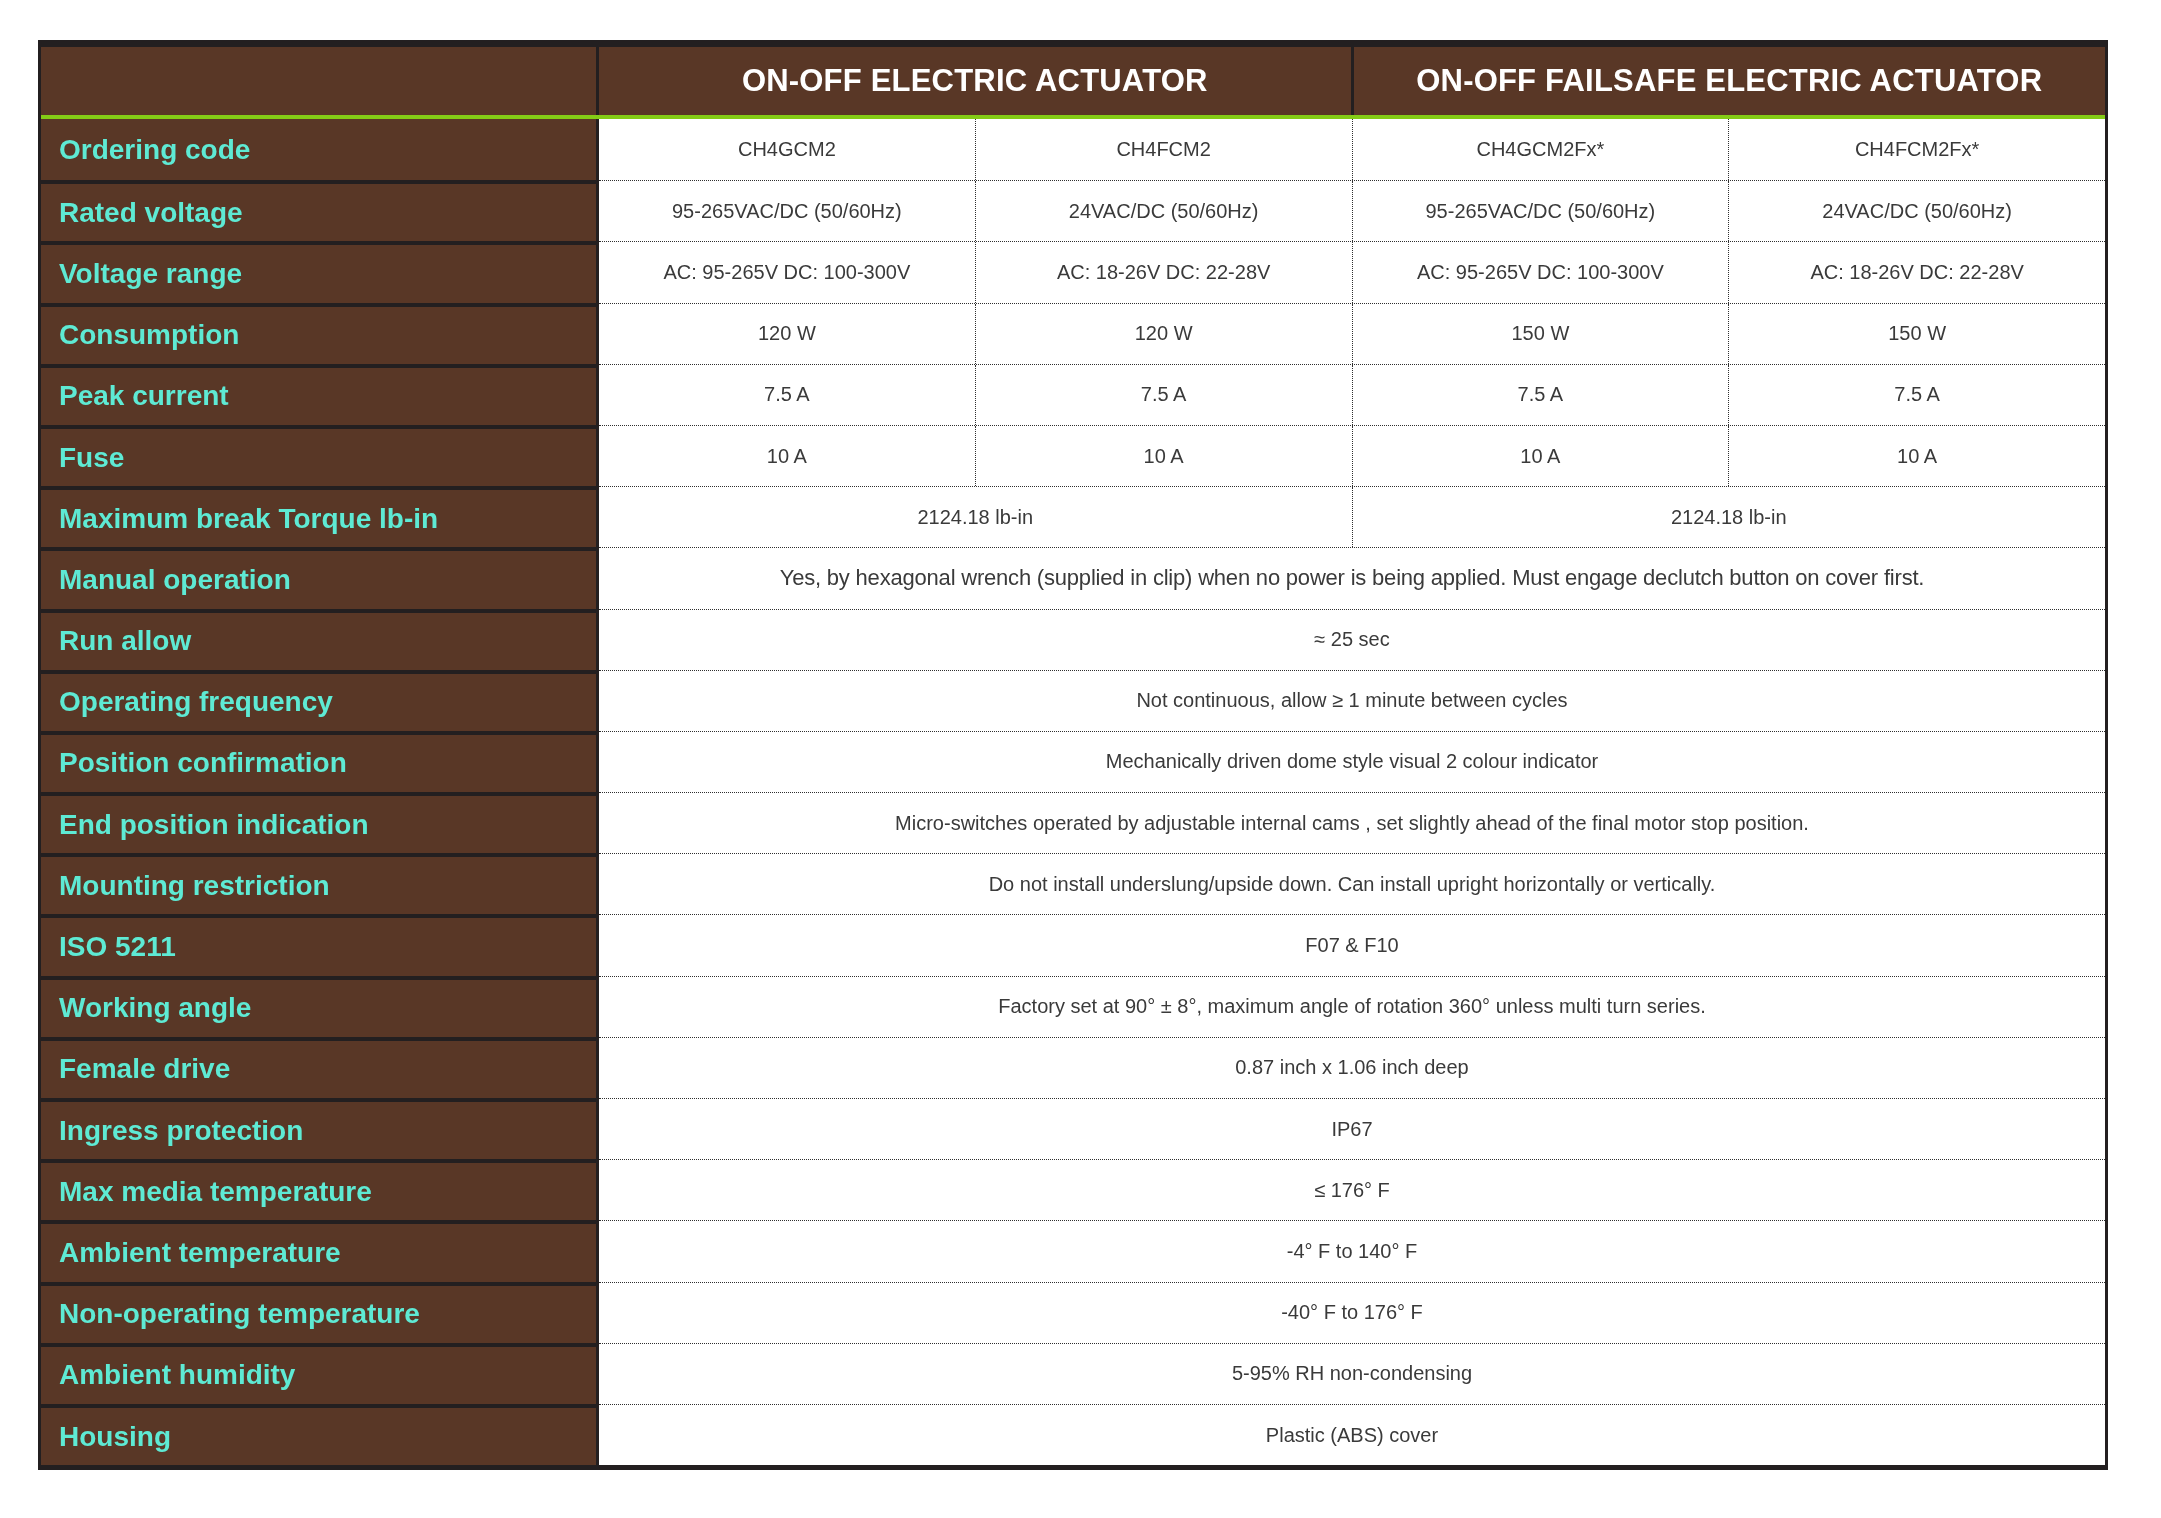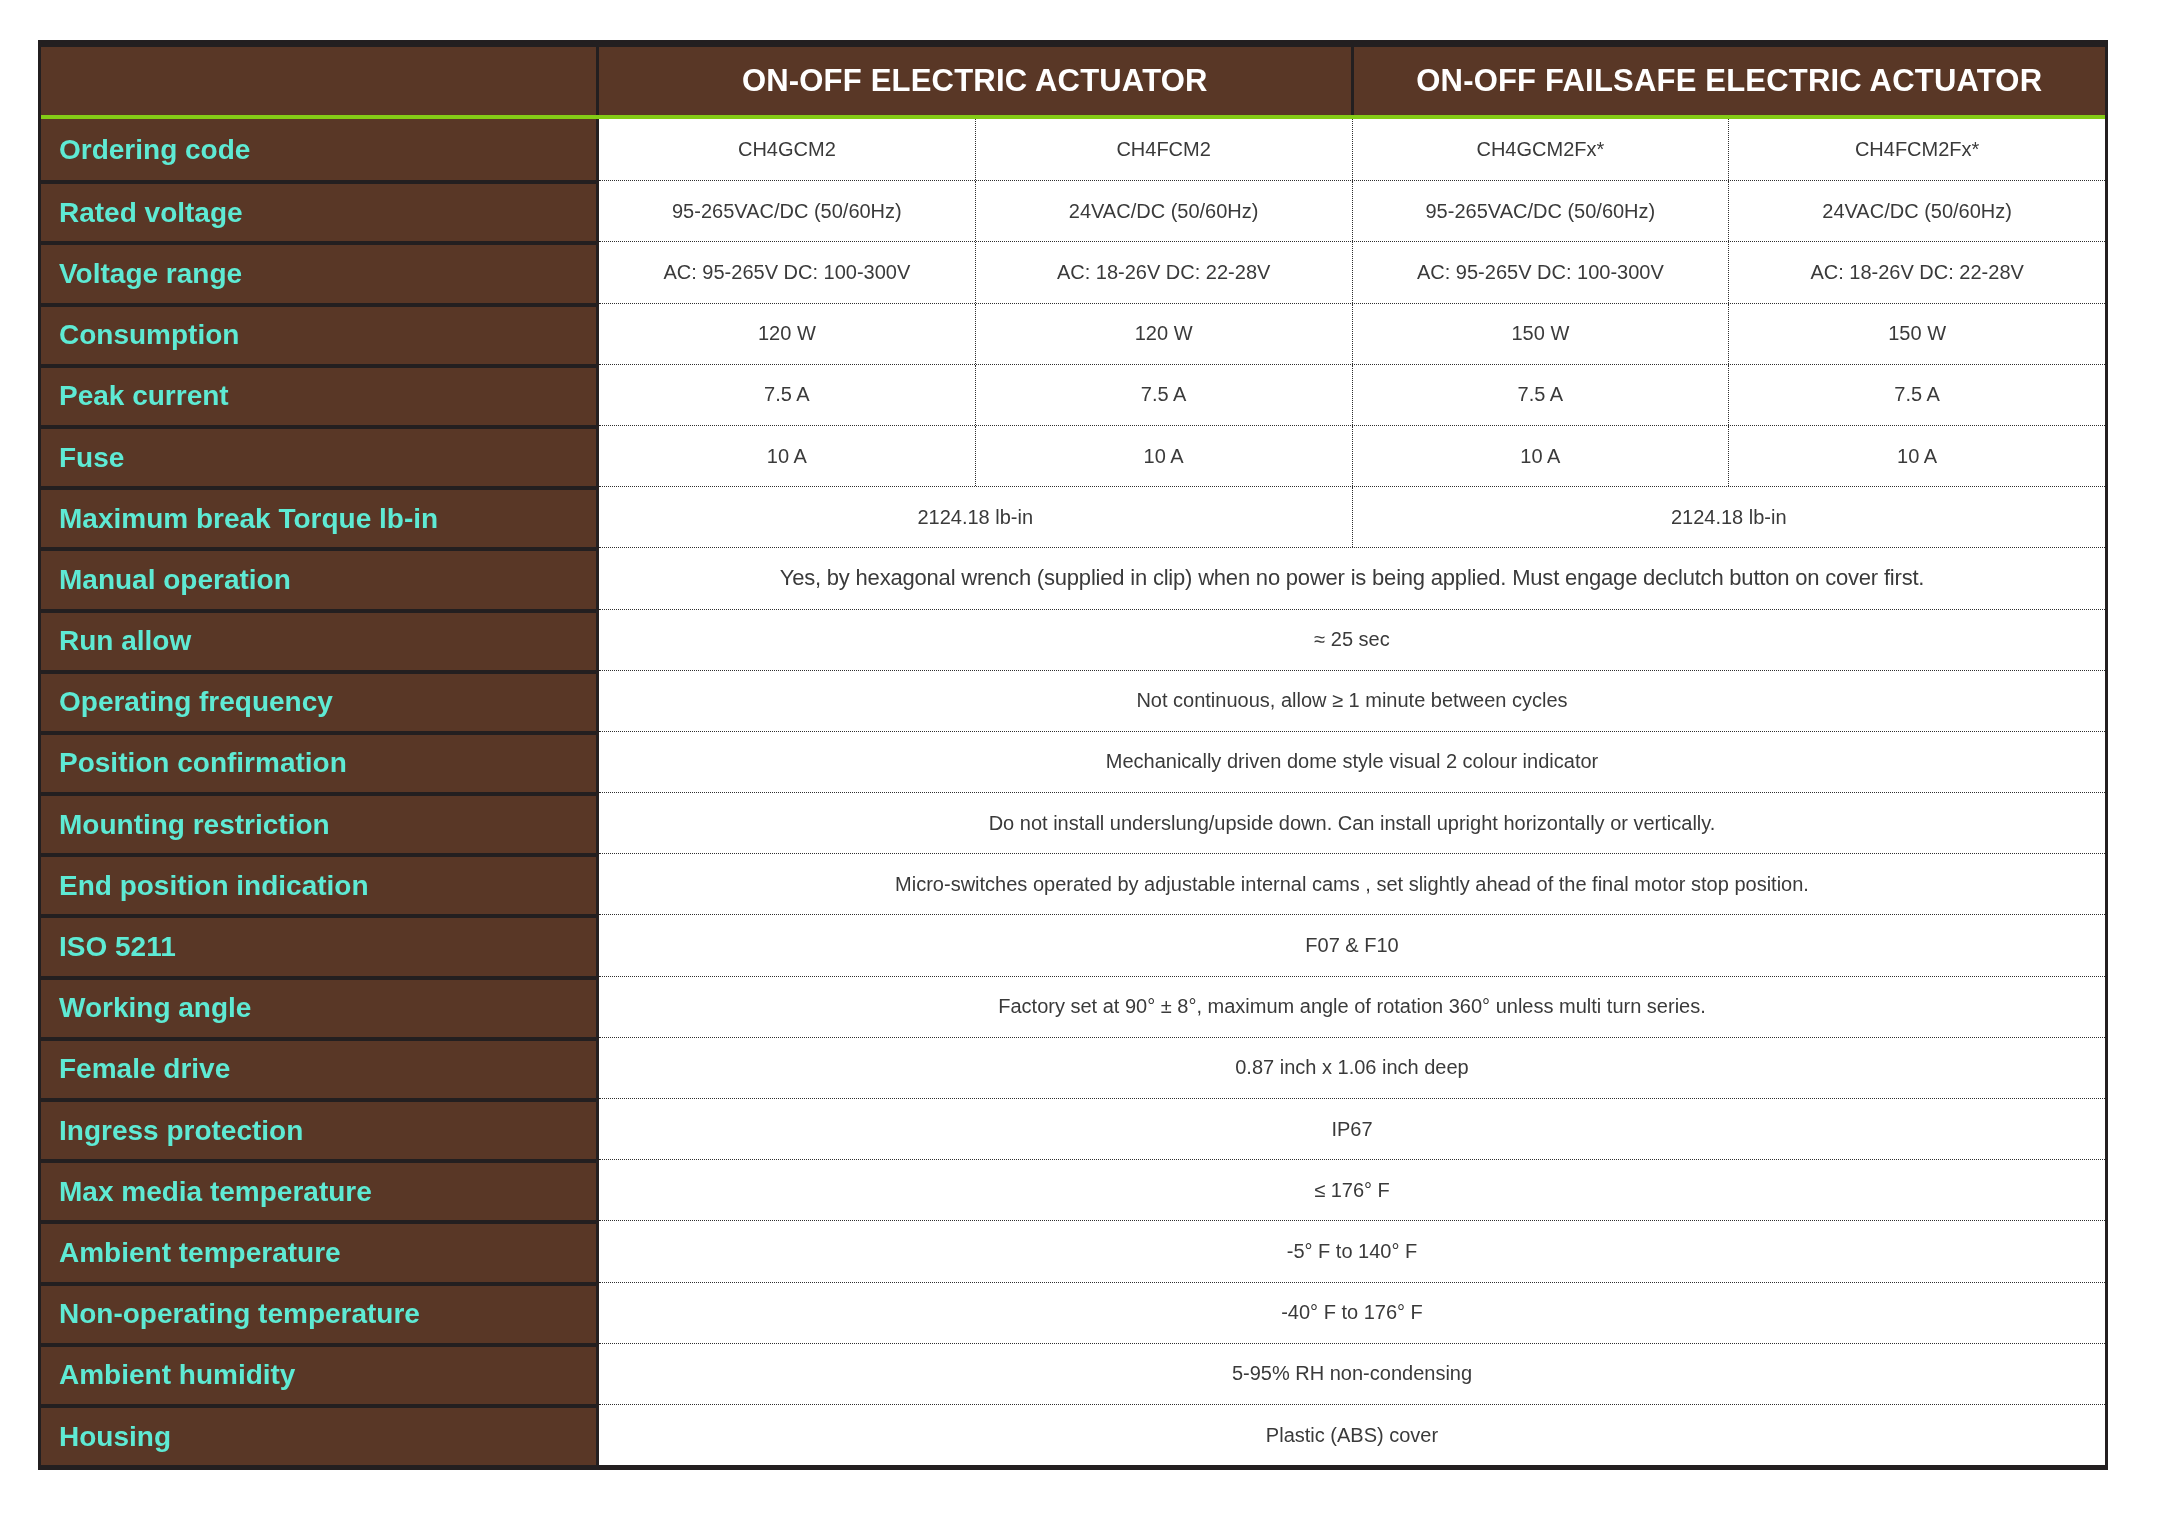--- a/index.html
+++ b/index.html
@@ -186,34 +186,34 @@
     </div>
 
     <div class="trow">
       <div class="label">Position confirmation</div>
       <div class="cells">
         <div class="cell">Mechanically driven dome style visual 2 colour indicator</div>
       </div>
     </div>
 
     <div class="trow">
+      <div class="label">End position indication</div>
+      <div class="cells">
+        <div class="cell">Micro-switches operated by adjustable internal cams , set slightly ahead of the final motor stop position.</div>
+      </div>
+    </div>
+
+    <div class="trow">
       <div class="label">Mounting restriction</div>
       <div class="cells">
         <div class="cell">Do not install underslung/upside down. Can install upright horizontally or vertically.</div>
       </div>
     </div>
 
     <div class="trow">
-      <div class="label">End position indication</div>
-      <div class="cells">
-        <div class="cell">Micro-switches operated by adjustable internal cams , set slightly ahead of the final motor stop position.</div>
-      </div>
-    </div>
-
-    <div class="trow">
       <div class="label">ISO 5211</div>
       <div class="cells">
         <div class="cell">F07 &amp; F10</div>
       </div>
     </div>
 
     <div class="trow">
       <div class="label">Working angle</div>
       <div class="cells">
         <div class="cell">Factory set at 90° ± 8°, maximum angle of rotation 360° unless multi turn series.</div>
@@ -237,21 +237,21 @@
     <div class="trow">
       <div class="label">Max media temperature</div>
       <div class="cells">
         <div class="cell">≤ 176° F</div>
       </div>
     </div>
 
     <div class="trow">
       <div class="label">Ambient temperature</div>
       <div class="cells">
-        <div class="cell">-5° F to 140° F</div>
+        <div class="cell">-4° F to 140° F</div>
       </div>
     </div>
 
     <div class="trow">
       <div class="label">Non-operating temperature</div>
       <div class="cells">
         <div class="cell">-40° F to 176° F</div>
       </div>
     </div>
 

